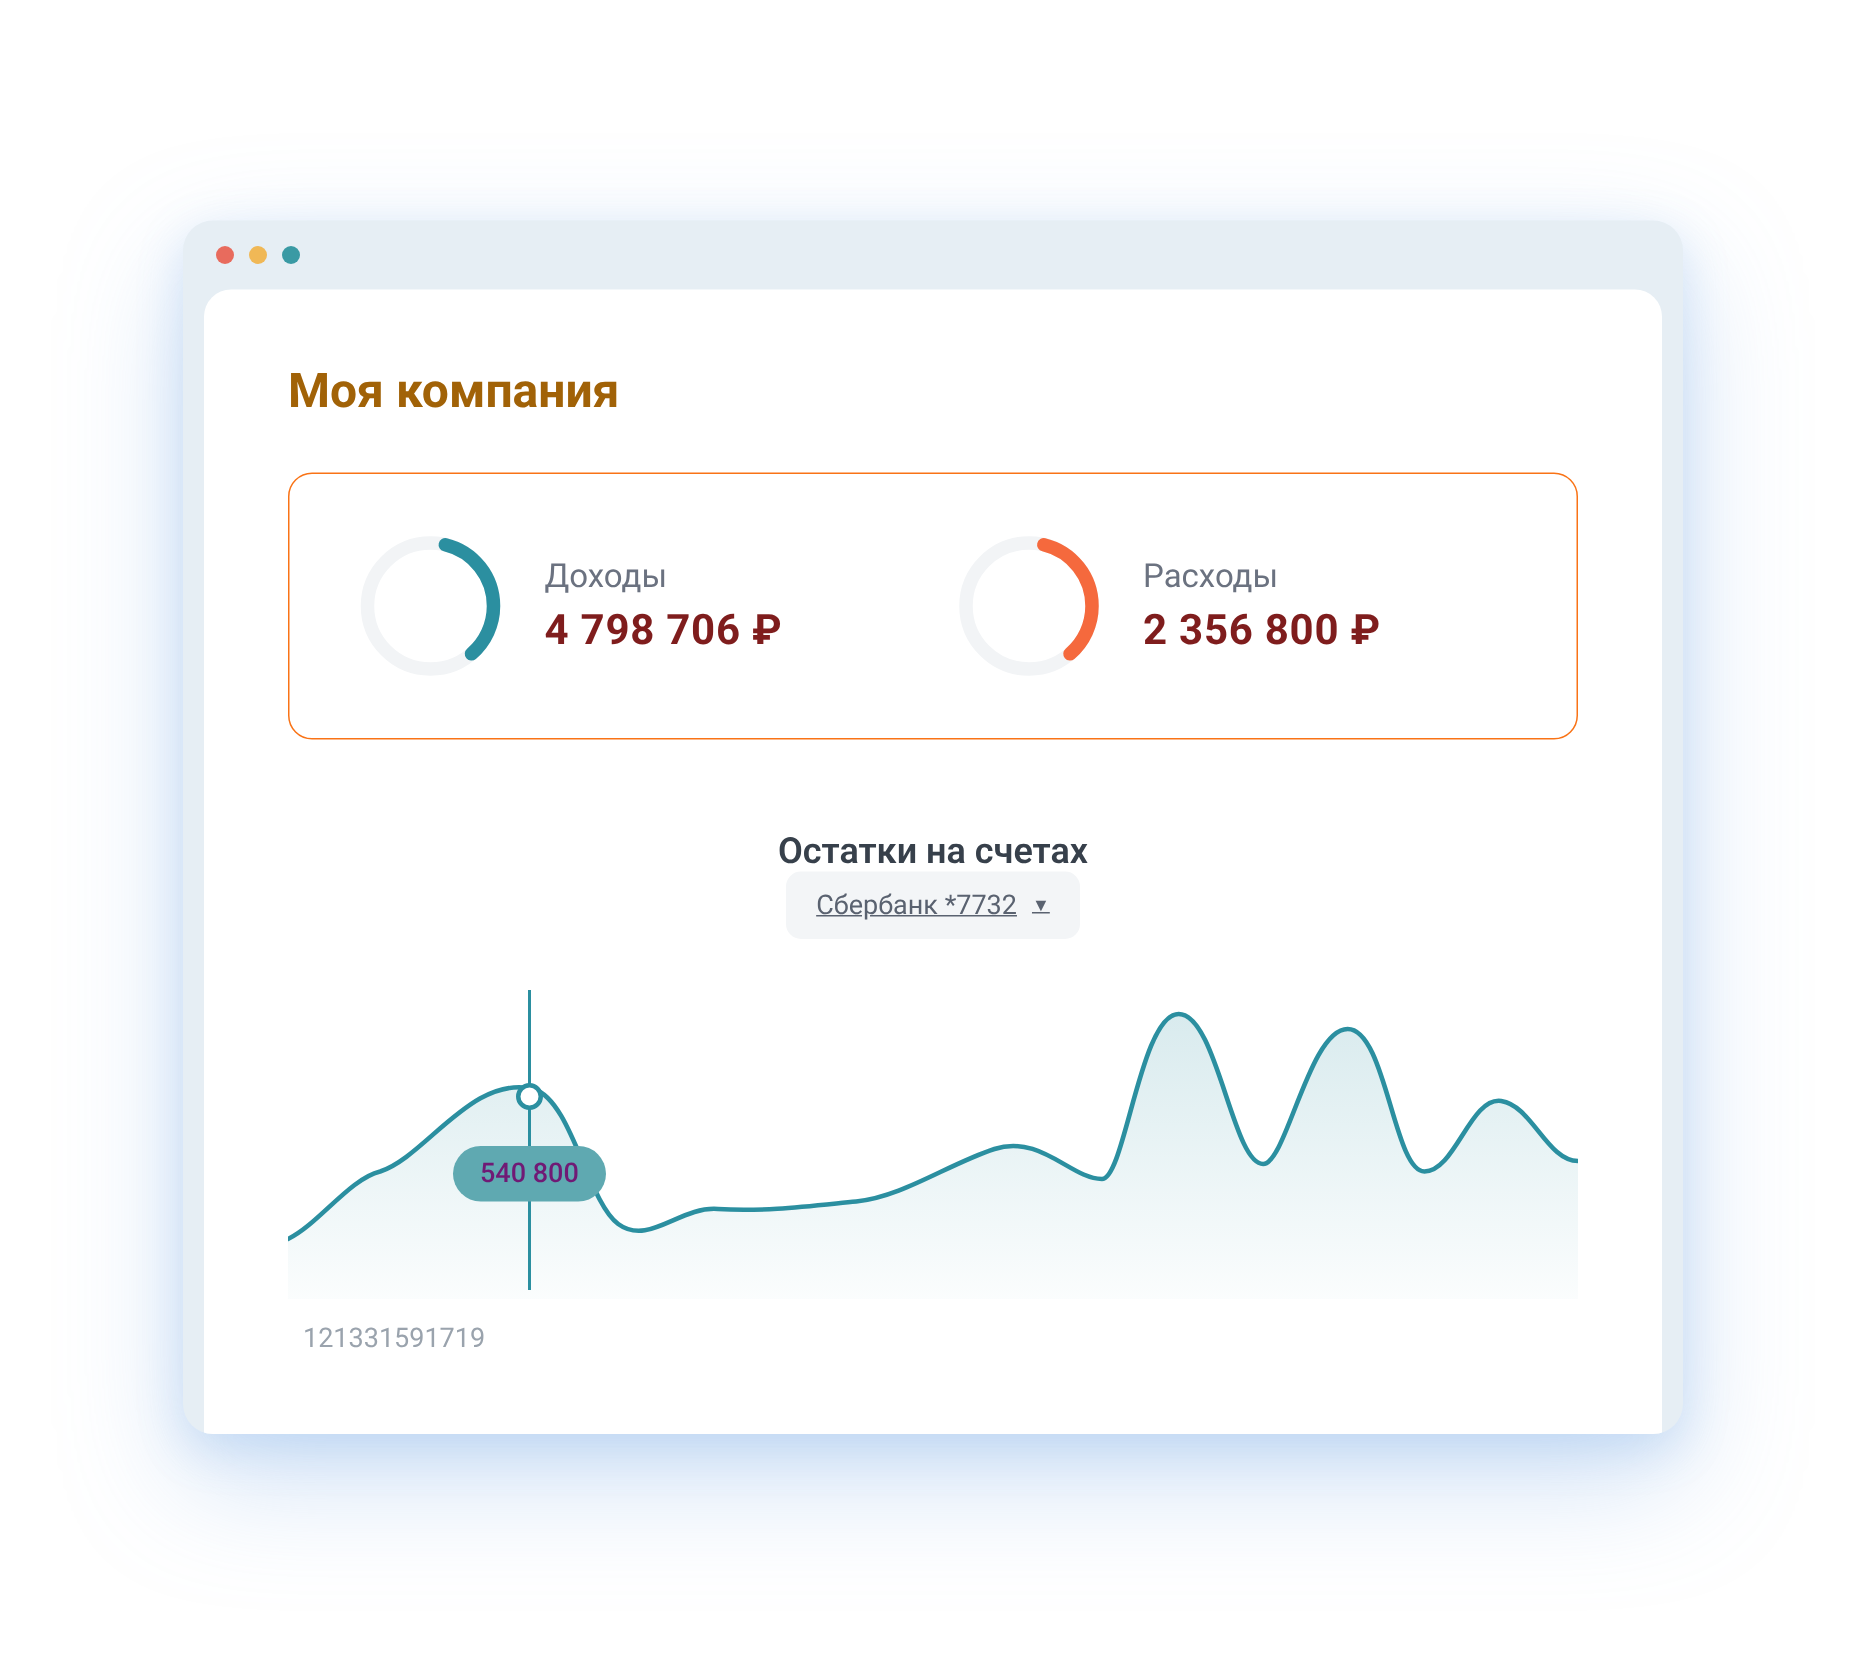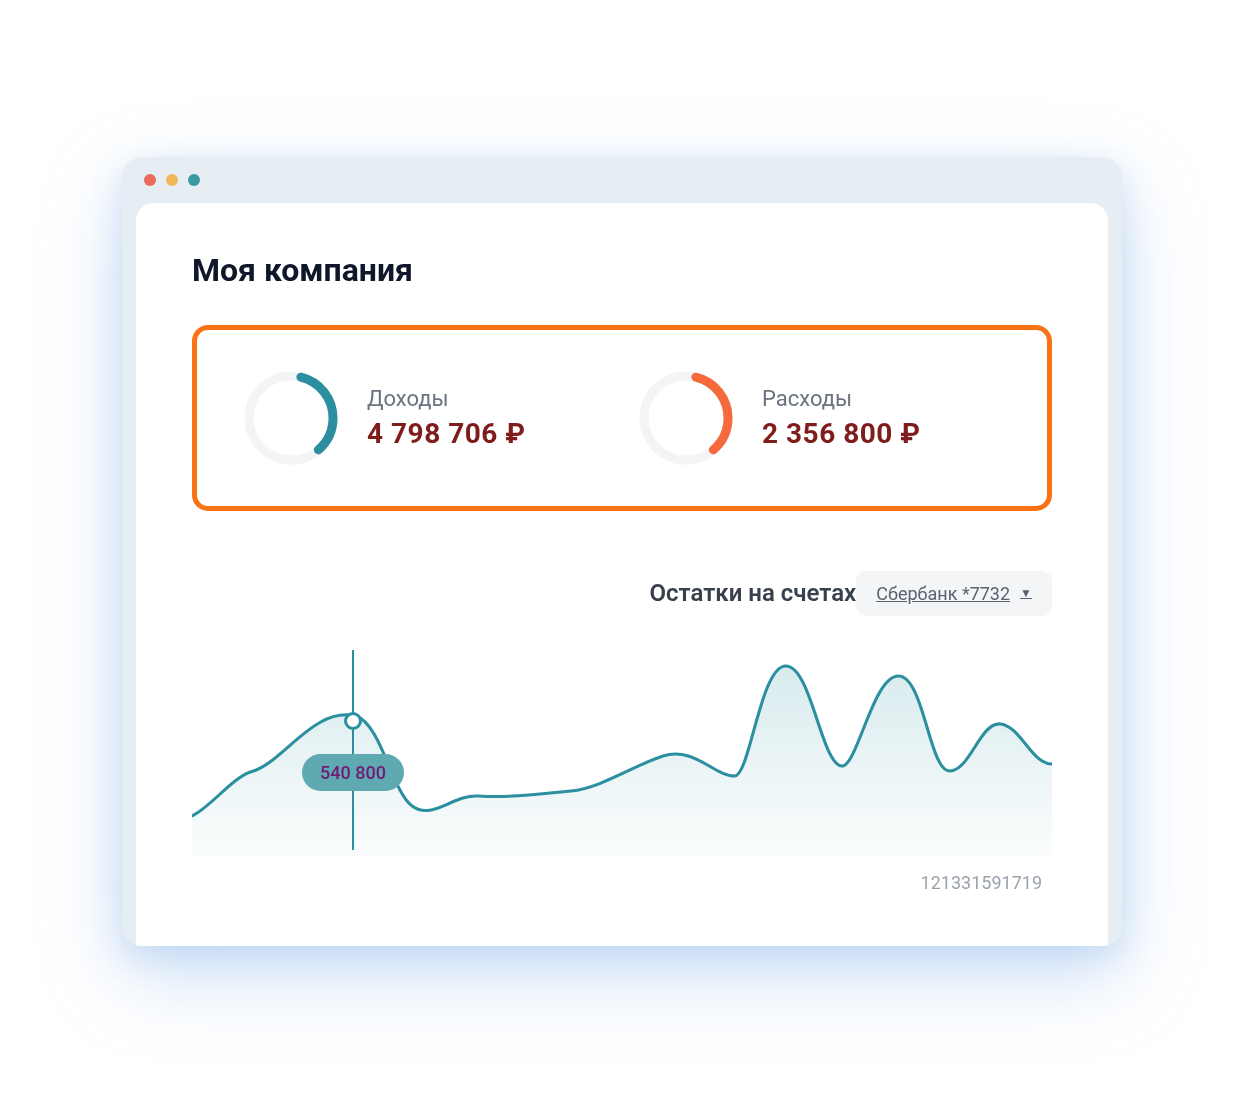--- a/index.html
+++ b/index.html
@@ -37,25 +37,25 @@
     .dot.teal { background: #3a9aa4; }
     .content {
       background: #ffffff;
       border-radius: 18px 18px 0 0;
       margin: 0 14px;
       padding: 48px 56px 40px 56px;
     }
     .page-title {
       font-size: 32px;
       font-weight: 700;
-      color: #0f172a;
+      color: #a16207;
       margin-bottom: 36px;
     }
     .summary-card {
-      border: 5px solid #f97316;
+      border: 1px solid #f97316;
       border-radius: 16px;
       padding: 38px 44px;
       display: flex;
       gap: 28px;
       margin-bottom: 60px;
     }
     .metric {
       display: flex;
       align-items: center;
       gap: 26px;
@@ -89,20 +89,21 @@
       font-size: 28px;
       font-weight: 700;
       color: #7f1d1d;
       letter-spacing: 0.5px;
     }
     .section-header {
       display: flex;
       align-items: center;
       justify-content: flex-end;
       margin-bottom: 30px;
+      flex-direction: column;
     }
     .section-title {
       font-size: 24px;
       font-weight: 600;
       color: #37404b;
     }
     .dropdown {
       background: #f3f5f7;
       border-radius: 10px;
       padding: 12px 20px;
@@ -123,21 +124,21 @@
       width: 100%;
       height: 260px;
     }
     .chart-svg {
       width: 100%;
       height: 210px;
       display: block;
     }
     .x-axis {
       display: flex;
-      justify-content: flex-end;
+      justify-content: flex-start;
       padding: 16px 10px 0 10px;
       color: #9aa3ad;
       font-size: 18px;
     }
     .tooltip {
       position: absolute;
       left: 110px;
       top: 108px;
       background: #5fa9b1;
       color: #701a75;

